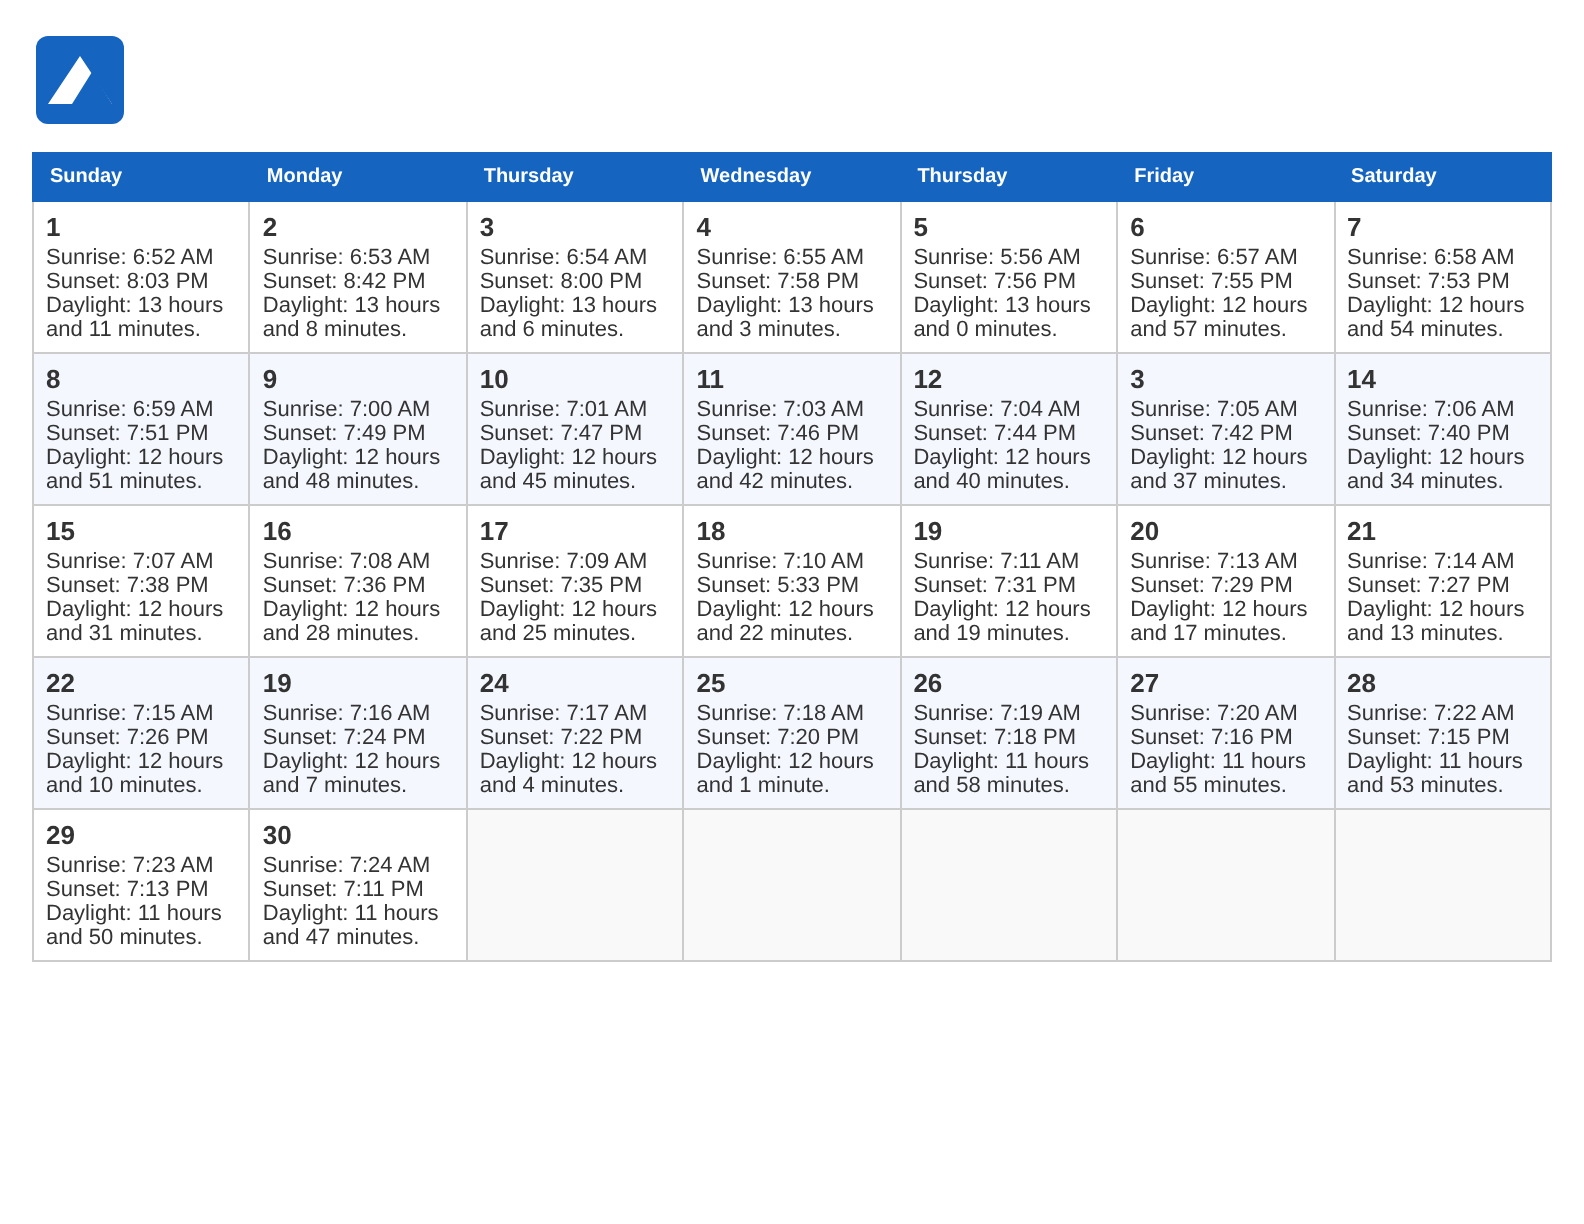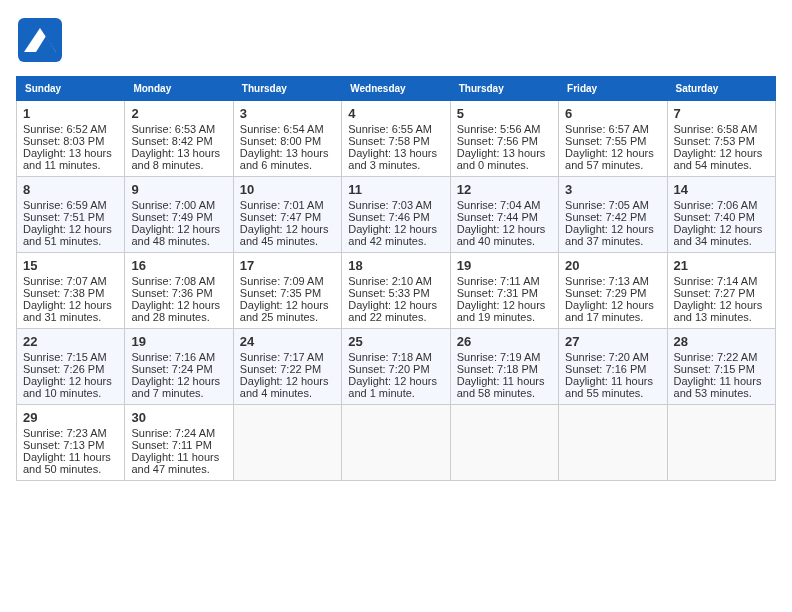--- a/index.html
+++ b/index.html
@@ -223,21 +223,21 @@
         </td>
         <td>
           <span class="day-num">17</span>
           <div>Sunrise: 7:09 AM</div>
           <div>Sunset: 7:35 PM</div>
           <div>Daylight: 12 hours</div>
           <div>and 25 minutes.</div>
         </td>
         <td>
           <span class="day-num">18</span>
-          <div>Sunrise: 2:10 AM</div>
+          <div>Sunrise: 7:10 AM</div>
           <div>Sunset: 5:33 PM</div>
           <div>Daylight: 12 hours</div>
           <div>and 22 minutes.</div>
         </td>
         <td>
           <span class="day-num">19</span>
           <div>Sunrise: 7:11 AM</div>
           <div>Sunset: 7:31 PM</div>
           <div>Daylight: 12 hours</div>
           <div>and 19 minutes.</div>

